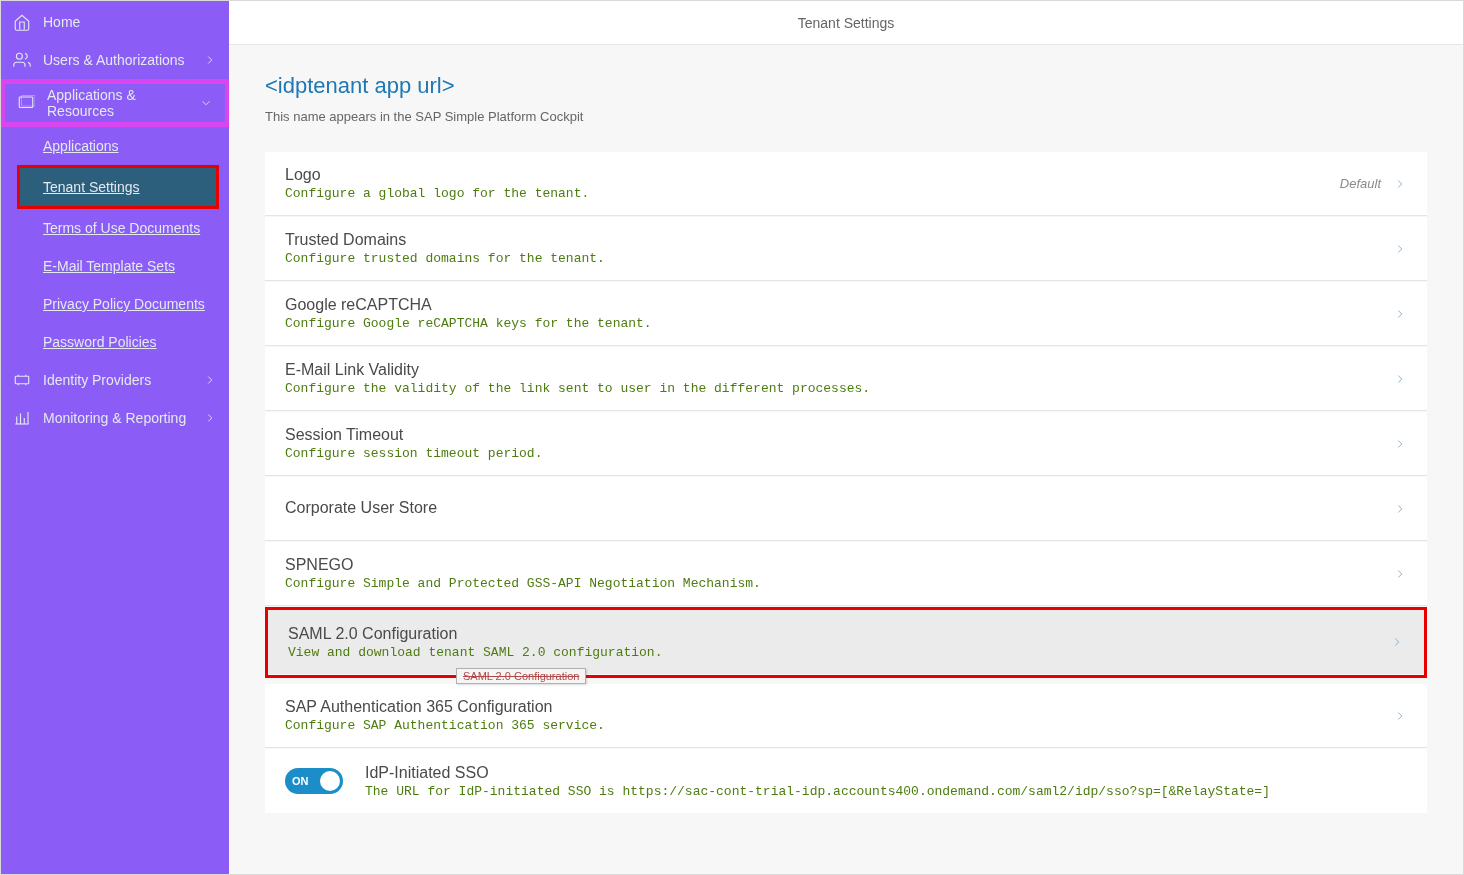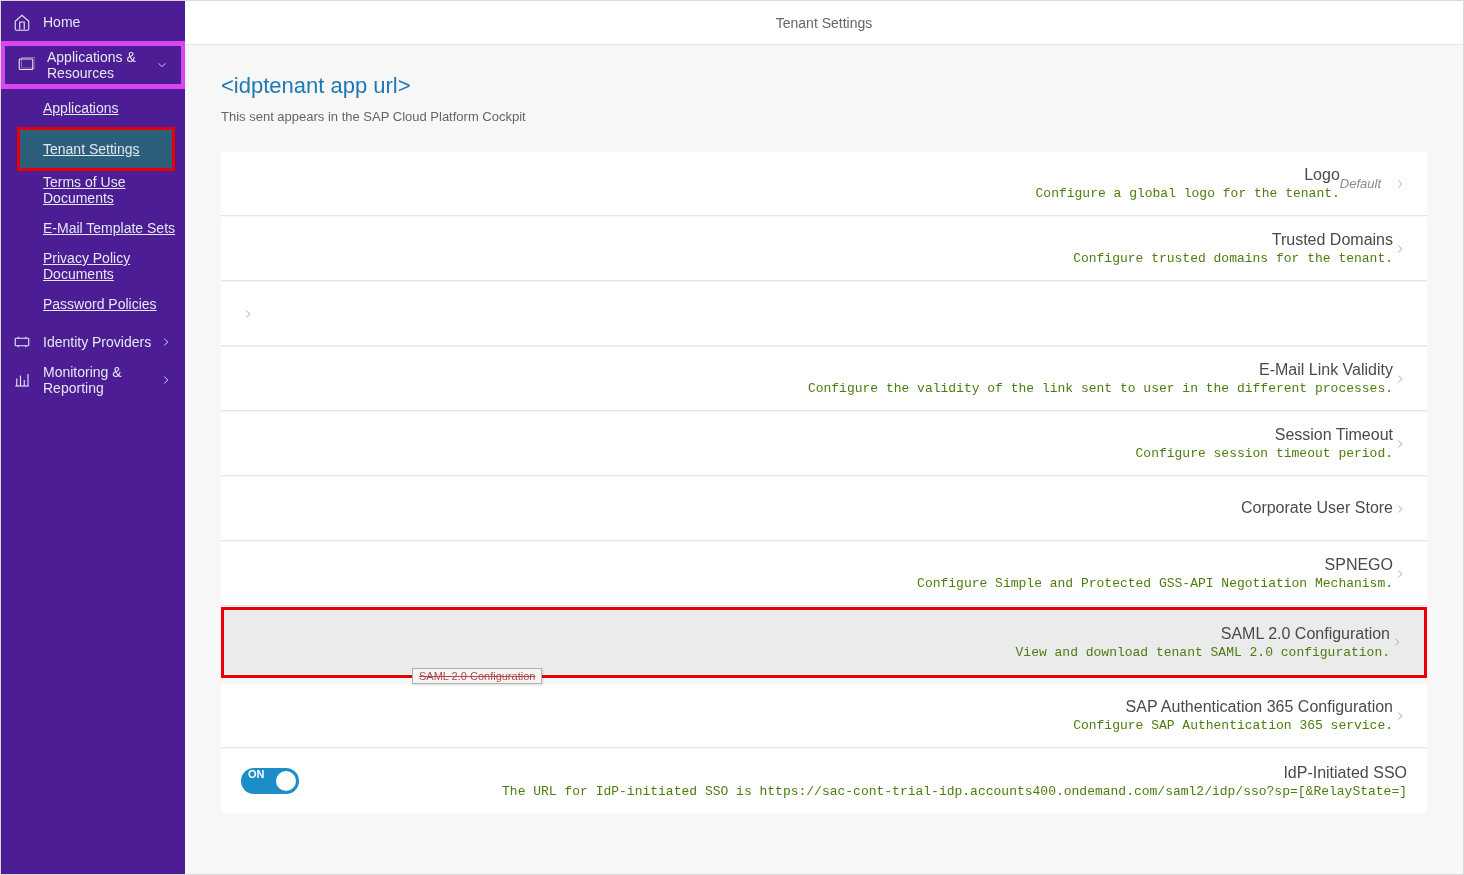--- a/index.html
+++ b/index.html
@@ -8,22 +8,22 @@
       font-size: 14px;
       display: flex;
       width: 1464px;
       height: 875px;
       overflow: hidden;
       border: 1px solid #d9d9d9;
     }
     
     
     .sidebar {
-      width: 184px;
-      background: #4c1d95;
+      width: 228px;
+      background: #8b5cf6;
       color: #e3e9ef;
       flex-shrink: 0;
       padding-top: 2px;
     }
     .nav-item {
       display: flex;
       align-items: center;
       height: 38px;
       padding: 0 12px;
       cursor: pointer;
@@ -110,21 +110,21 @@
     .setting-item {
       background: #fff;
       border-bottom: 1px solid #e5e5e5;
       padding: 13px 20px;
       display: flex;
       align-items: center;
       cursor: pointer;
       min-height: 64px;
       margin-bottom: 1px;
     }
-    .setting-body { flex: 1; text-align: right; }
+    .setting-body { flex: 1; }
     .setting-title {
       font-size: 16px;
       color: #4a4a4a;
       margin-bottom: 2px;
     }
     .setting-desc {
       font-size: 13px;
       color: #4d7c0f;
       font-family: Liberation Mono, monospace;
     }
@@ -170,21 +170,21 @@
       min-height: 64px;
     }
     .toggle-switch {
       width: 58px;
       height: 26px;
       background: #1b8dc9;
       border-radius: 13px;
       position: relative;
       margin-right: 22px;
       display: flex;
-      align-items: flex-start;
+      align-items: center;
       cursor: pointer;
     }
     .toggle-label {
       color: #fff;
       font-size: 11px;
       font-weight: bold;
       margin-left: 7px;
     }
     .toggle-knob {
       width: 20px;
@@ -203,20 +203,36 @@
 
 <div class="sidebar">
   <div class="nav-item">
     <span class="nav-icon">
         <svg viewBox="0 0 24 24">
           <path d="M3 11l9-8 9 8v10a2 2 0 0 1-2 2H5a2 2 0 0 1-2-2z"></path>
           <path d="M9 22V12h6v10"></path>
         </svg>
       </span>
     <span class="nav-label">Home</span>
+  </div>
+  <div class="nav-item">
+    <span class="nav-icon">
+        <svg viewBox="0 0 24 24">
+          <path d="M16 21v-2a4 4 0 0 0-4-4H5a4 4 0 0 0-4 4v2"></path>
+          <circle cx="8.5" cy="7" r="4"></circle>
+          <path d="M23 21v-2a4 4 0 0 0-3-3.87"></path>
+          <path d="M16 3.13a4 4 0 0 1 0 7.75"></path>
+        </svg>
+      </span>
+    <span class="nav-label">Users &amp; Authorizations</span>
+    <span class="nav-chevron">
+        <svg viewBox="0 0 24 24">
+          <polyline points="9 18 15 12 9 6"></polyline>
+        </svg>
+      </span>
   </div>
   <div class="highlight-1">
     <div class="nav-item">
       <span class="nav-icon">
           <svg viewBox="0 0 24 24">
             <rect x="3" y="4" width="18" height="14" rx="1"></rect>
             <rect x="6" y="2" width="18" height="14" rx="1" opacity="0.4"></rect>
           </svg>
         </span>
       <span class="nav-label">Applications &amp; Resources</span>
@@ -264,21 +280,21 @@
       </span>
   </div>
 </div>
 
 <div class="main">
   <div class="header-bar">
     <span>Tenant Settings</span>
   </div>
   <div class="content">
     <h1 class="page-title">&lt;idptenant app url&gt;</h1>
-    <p class="page-subtitle">This sent appears in the SAP Cloud Platform Cockpit</p>
+    <p class="page-subtitle">This name appears in the SAP Simple Platform Cockpit</p>
 
     <div class="settings-list">
 
       <div class="setting-item">
         <div class="setting-body">
           <div class="setting-title">Logo</div>
           <div class="setting-desc">Configure a global logo for the tenant.</div>
         </div>
         <span class="setting-status">Default</span>
         <span class="setting-chevron">
@@ -294,20 +310,24 @@
           <div class="setting-desc">Configure trusted domains for the tenant.</div>
         </div>
         <span class="setting-chevron">
             <svg viewBox="0 0 24 24">
               <polyline points="9 18 15 12 9 6"></polyline>
             </svg>
           </span>
       </div>
 
       <div class="setting-item">
+        <div class="setting-body">
+          <div class="setting-title">Google reCAPTCHA</div>
+          <div class="setting-desc">Configure Google reCAPTCHA keys for the tenant.</div>
+        </div>
         <span class="setting-chevron">
             <svg viewBox="0 0 24 24">
               <polyline points="9 18 15 12 9 6"></polyline>
             </svg>
           </span>
       </div>
 
       <div class="setting-item">
         <div class="setting-body">
           <div class="setting-title">E-Mail Link Validity</div>

